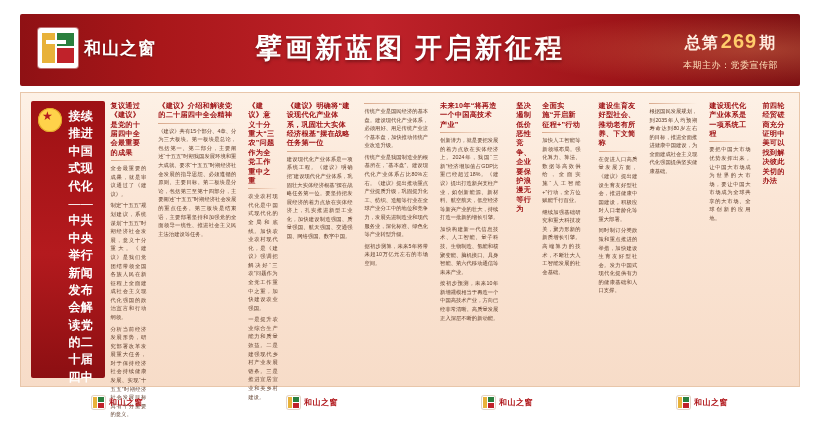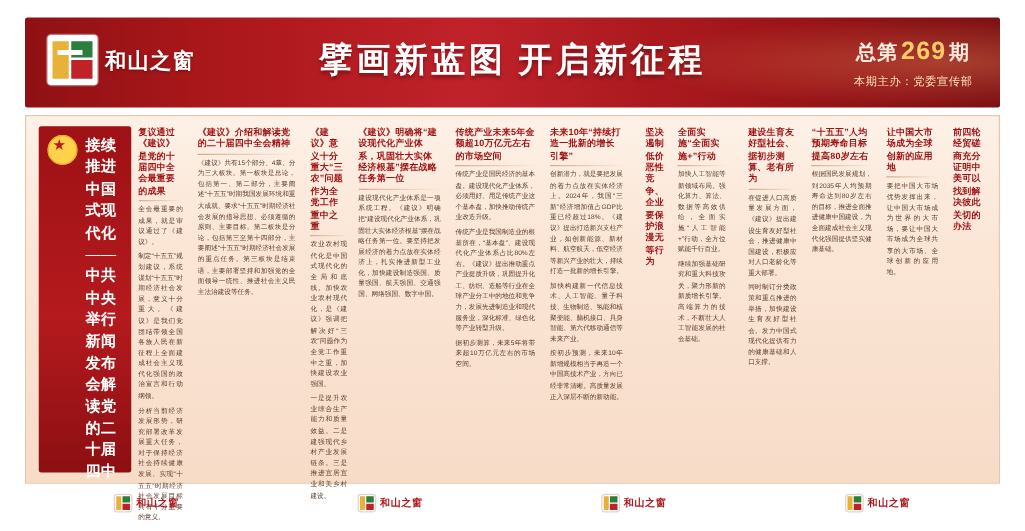--- a/index.html
+++ b/index.html
@@ -320,36 +320,33 @@
         </div>
         <div class="art-rule"></div>
         <div class="art-body">
           <p>建设现代化产业体系是一项系统工程。《建议》明确把“建设现代化产业体系，巩固壮大实体经济根基”摆在战略任务第一位。要坚持把发展经济的着力点放在实体经济上，扎实推进新型工业化，加快建设制造强国、质量强国、航天强国、交通强国、网络强国、数字中国。</p>
         </div>
       </div>
 
       <div class="divider"></div>
 
       <div class="article">
-        <div class="art-head">
-          <div class="art-title">传统产业未来5年金额超10万亿元左右的市场空间</div>
-        </div>
         <div class="art-rule"></div>
         <div class="art-body">
           <p>传统产业是国民经济的基本盘。建设现代化产业体系，必须用好、用足传统产业这个基本盘，加快推动传统产业改造升级。</p>
           <p>传统产业是我国制造业的根基所在，“基本盘”、建设现代化产业体系占比80%左右。《建议》提出推动重点产业提质升级，巩固提升化工、纺织、造船等行业在全球产业分工中的地位和竞争力，发展先进制造业和现代服务业，深化标准、绿色化等产业转型升级。</p>
           <p>据初步测算，未来5年将带来超10万亿元左右的市场空间。</p>
         </div>
       </div>
 
       <div class="divider"></div>
 
       <div class="article">
         <div class="art-head">
-          <div class="art-title">未来10年“持续打造一批新的增长引擎”</div>
+          <div class="art-title">未来10年“将再造一个中国高技术产业”</div>
         </div>
         <div class="art-rule"></div>
         <div class="art-body">
           <p>创新潜力，就是要把发展的着力点放在实体经济上。2024年，我国“三新”经济增加值占GDP比重已经超过18%。《建议》提出打造新兴支柱产业，如创新能源、新材料、航空航天，低空经济等新兴产业的壮大，持续打造一批新的增长引擎。</p>
           <p>加快构建新一代信息技术、人工智能、量子科技、生物制造、氢能和核聚变能、脑机接口、具身智能、第六代移动通信等未来产业。</p>
           <p>按初步预测，未来10年新增规模相当于再造一个中国高技术产业，方向已经非常清晰。高质量发展正入深层不断的新动能。</p>
         </div>
       </div>
 
       <div class="divider"></div>
@@ -362,62 +359,59 @@
           <div class="art-title">坚决遏制低价恶性竞争、企业要保护浪漫无等行为</div>
         </div>
 
       </div>
     </div>
 
     <div class="col">
 
       <div class="article">
         <div class="art-head">
-          <div class="art-title">全面实施“全面实施+”行动</div>
+          <div class="art-title">全面实施“开启新征程+”行动</div>
         </div>
         <div class="art-rule"></div>
         <div class="art-body">
           <p>加快人工智能等新领域布局。强化算力、算法、数据等高效供给，全面实施“人工智能+”行动，全方位赋能千行百业。</p>
           <p>继续加强基础研究和重大科技攻关，聚力形新的新质增长引擎。高端算力的技术，不断壮大人工智能发展的社会基础。</p>
         </div>
       </div>
 
       <div class="divider"></div>
 
 
       <div class="divider"></div>
 
       <div class="article">
         <div class="art-head">
-          <div class="art-title">建设生育友好型社会、据初步测算、老有所为</div>
+          <div class="art-title">建设生育友好型社会、推动老有所养、下文简称</div>
         </div>
         <div class="art-rule"></div>
         <div class="art-body">
           <p>在促进人口高质量发展方面，《建议》提出建设生育友好型社会，推进健康中国建设，积极应对人口老龄化等重大部署。</p>
           <p>同时制订分类政策和重点推进的举措，加快建设生育友好型社会。发力中国式现代化提供有力的健康基础和人口支撑。</p>
         </div>
       </div>
 
       <div class="divider"></div>
 
       <div class="article">
-        <div class="art-head">
-          <div class="art-title">“十五五”人均预期寿命目标提高80岁左右</div>
-        </div>
         <div class="art-rule"></div>
         <div class="art-body">
           <p>根据国民发展规划，到2035年人均预期寿命达到80岁左右的目标，推进全面推进健康中国建设，为全面建成社会主义现代化强国提供坚实健康基础。</p>
         </div>
       </div>
 
       <div class="divider"></div>
 
       <div class="article">
         <div class="art-head">
-          <div class="art-title">让中国大市场成为全球创新的应用地</div>
+          <div class="art-title">建设现代化产业体系是一项系统工程</div>
         </div>
         <div class="art-rule"></div>
         <div class="art-body">
           <p>要把中国大市场优势发挥出来，让中国大市场成为世界的大市场，要让中国大市场成为全球共享的大市场、全球创新的应用地。</p>
         </div>
       </div>
 
       <div class="divider"></div>
 
       <div class="article">

